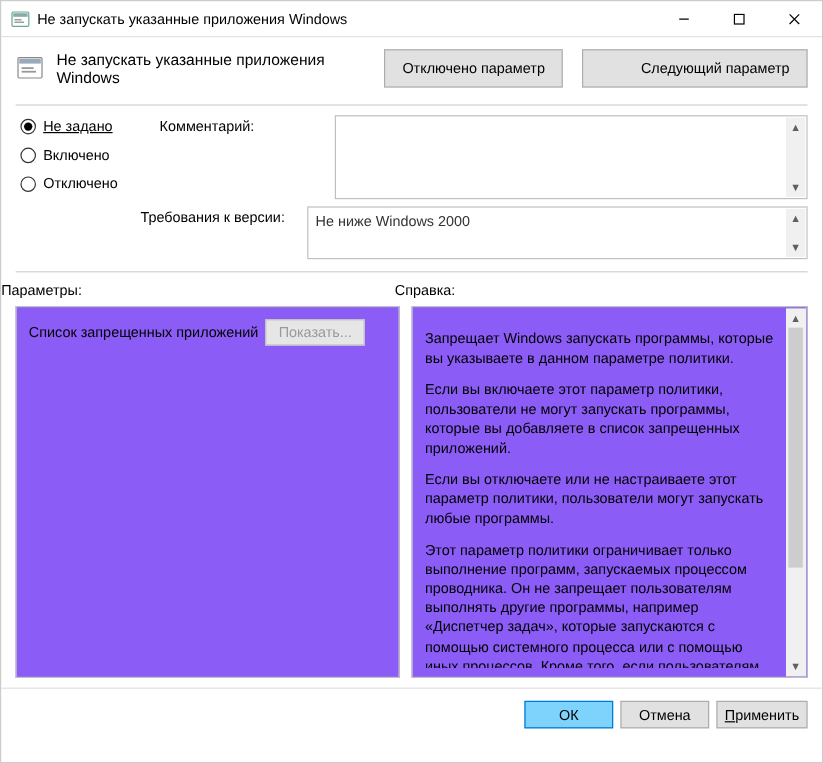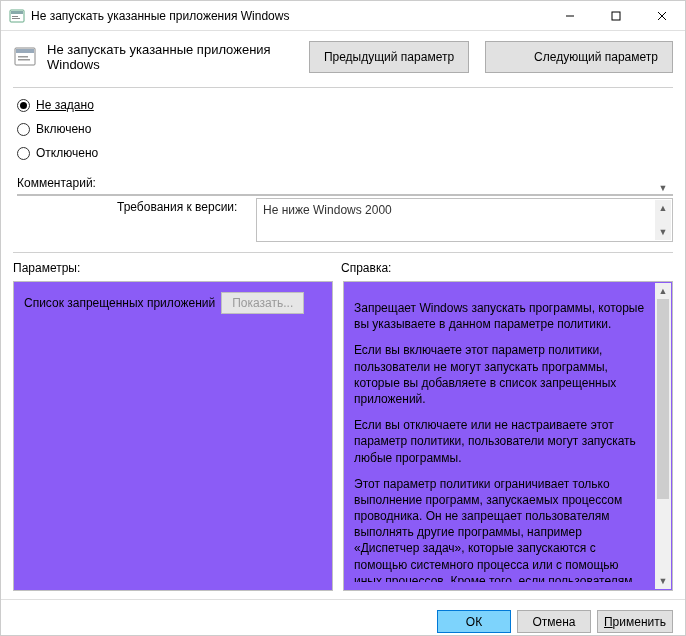--- a/index.html
+++ b/index.html
@@ -47,22 +47,21 @@
     padding: 0 14px;
     border: 1px solid #adadad;
     background: #e1e1e1;
     font-size: 12px;
     cursor: pointer;
   }
   .nav-btn + .nav-btn { margin-left: 6px; padding-left: 48px; }
   .config-row {
     display: flex;
     padding: 4px 12px 0 16px;
-    gap: 4px;
-    flex-direction: column;
+    gap: 16px;
   }
   .radios {
     width: 100px;
     padding-top: 2px;
   }
   .radio-item {
     display: flex; align-items: center;
     gap: 6px;
     margin-bottom: 10px;
     cursor: pointer;
@@ -98,21 +97,21 @@
     height: 44px;
     border: 1px solid #c0c0c0;
     background: #fff;
     padding: 4px 6px;
     position: relative;
     color: #333;
   }
   .divider { border: none; border-top: 1px solid #d0d0d0; margin: 4px 12px; }
   .section-labels {
     display: flex;
-    padding: 4px 12px 6px 12px;
+    padding: 4px 12px 6px 0;
     font-size: 12px;
   }
   .section-labels > div:first-child { width: 328px; }
   .panels {
     display: flex;
     padding: 0 12px;
     gap: 10px;
   }
   .panel {
     border: 1px solid #c0c0c0;
@@ -209,21 +208,21 @@
 <div class="subhead">
   <span class="subhead-icon">
     <svg viewBox="0 0 24 24" width="24" height="24">
       <rect x="2" y="3" width="20" height="17" rx="1" fill="#fff" stroke="#888" stroke-width="1"></rect>
       <rect x="3" y="4" width="18" height="4" fill="#9ab"></rect>
       <rect x="5" y="11" width="10" height="1.5" fill="#999"></rect>
       <rect x="5" y="14" width="12" height="1.5" fill="#999"></rect>
     </svg>
   </span>
   <span class="subhead-title">Не запускать указанные приложения Windows</span>
-  <button class="nav-btn">Предыдущий параметр</button>
+  <button class="nav-btn">Отключено параметр</button>
   <button class="nav-btn">Следующий параметр</button>
 </div>
 
 <hr class="divider">
 
 <div class="config-row">
   <div class="radios">
     <div class="radio-item">
       <span class="radio-dot checked"></span>
       <span class="underline">Не задано</span>

